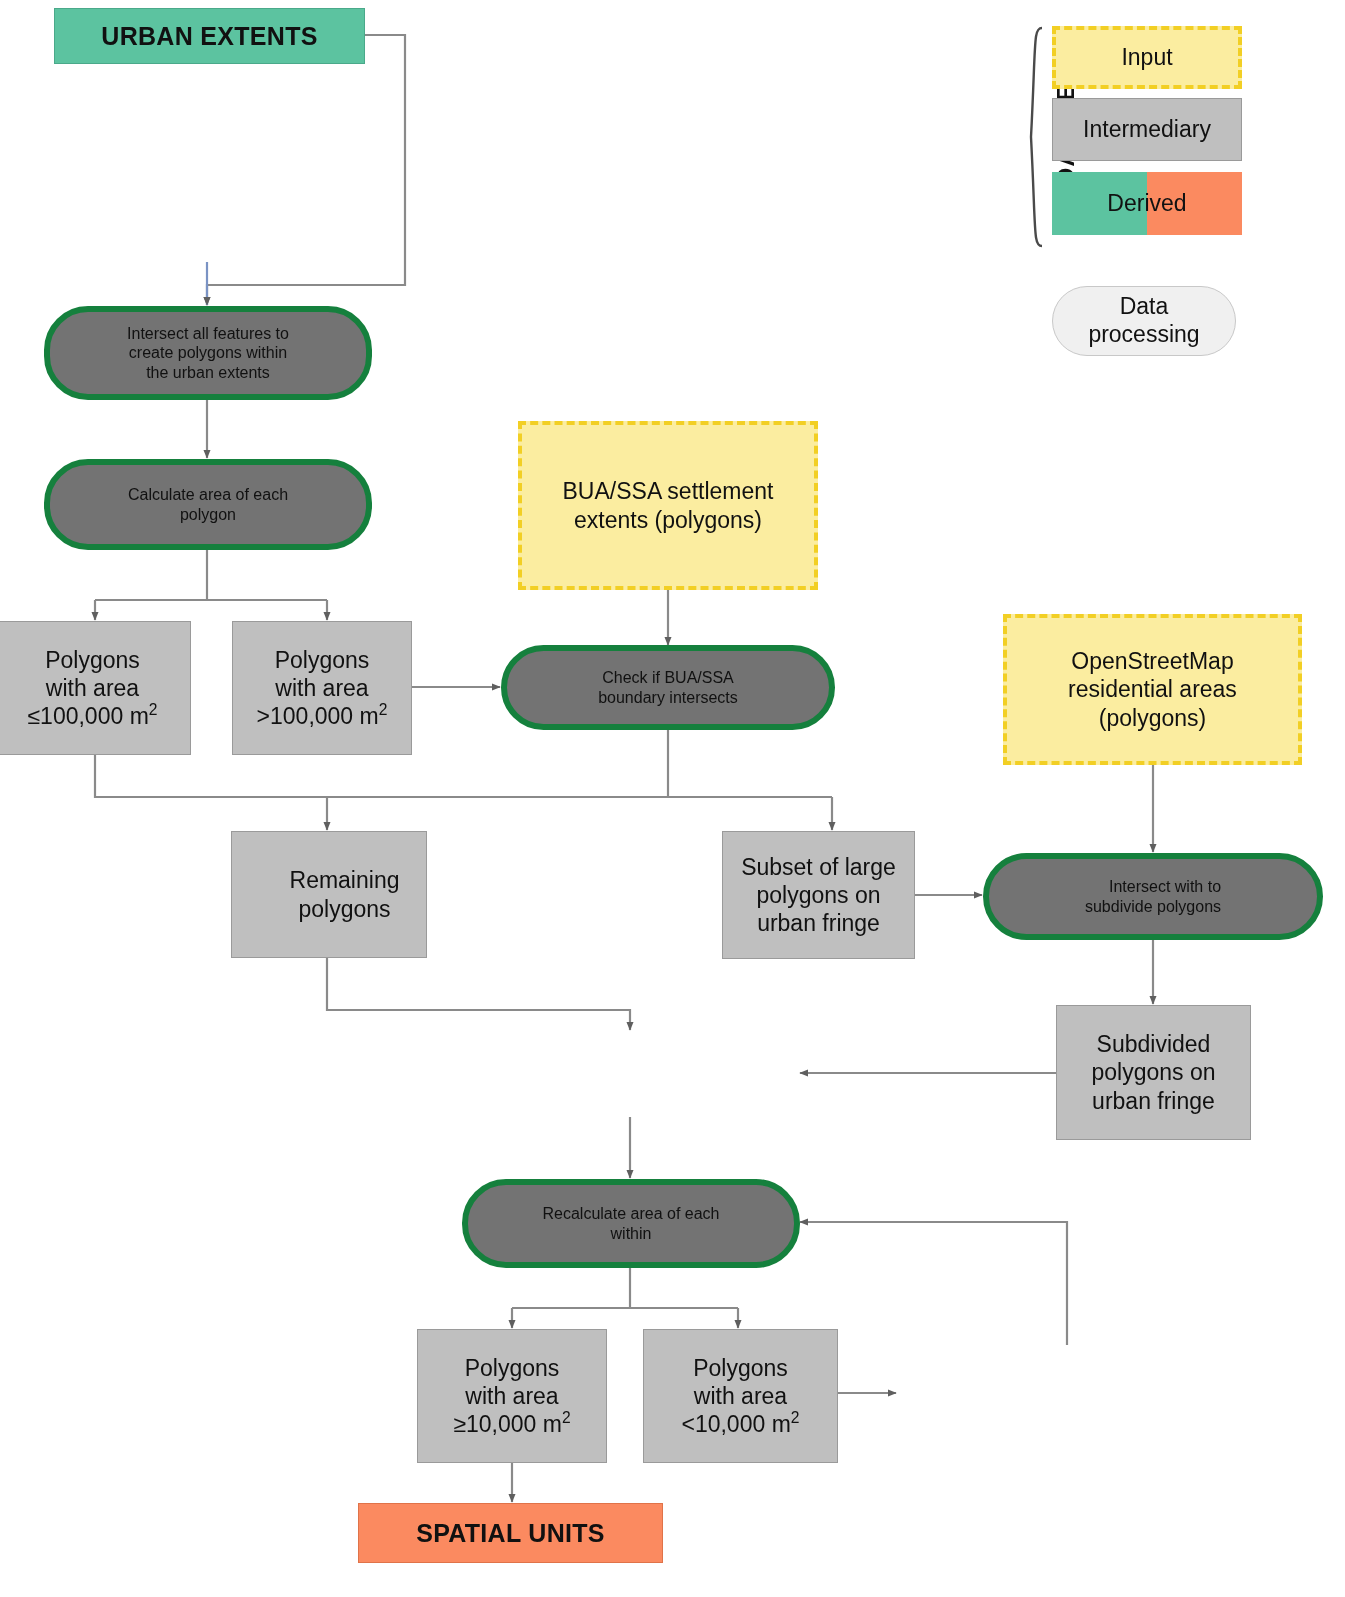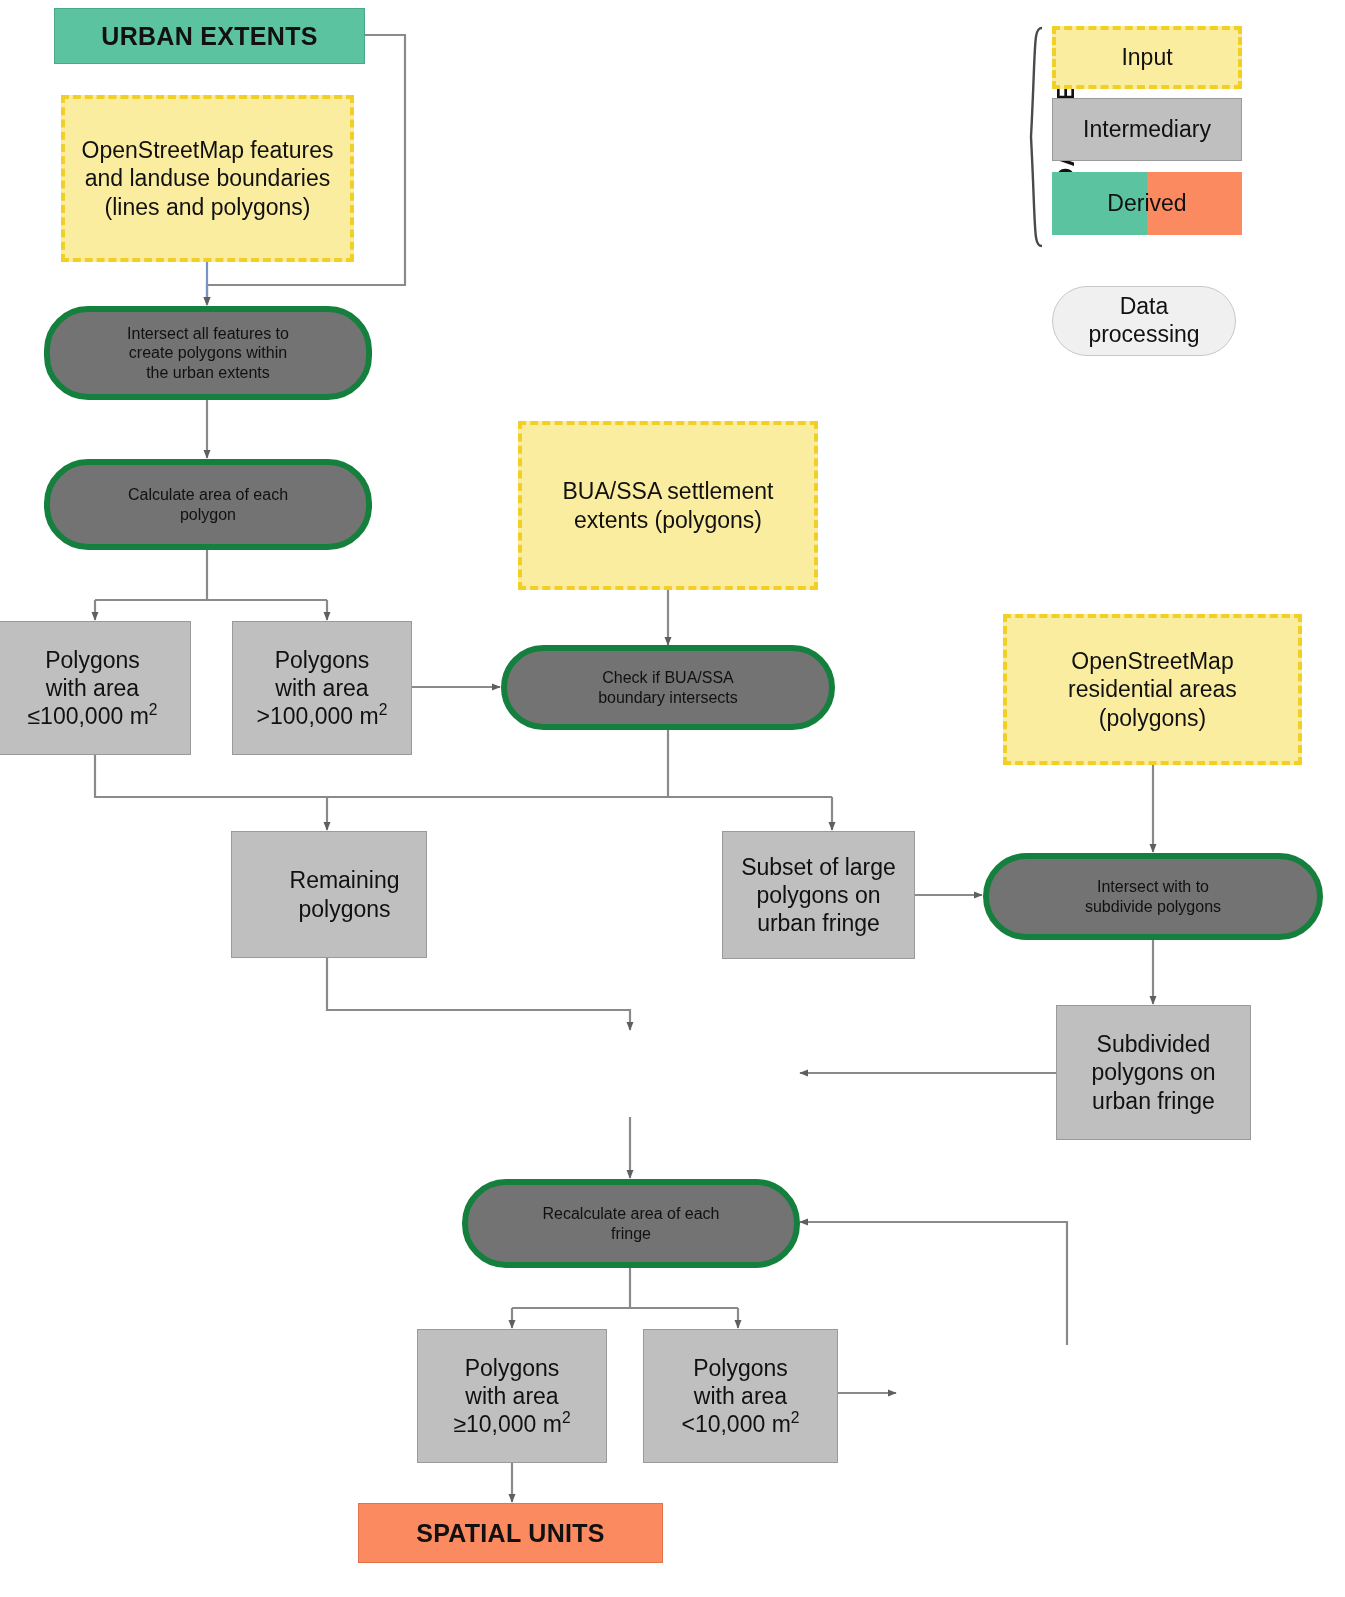--- a/index.html
+++ b/index.html
@@ -204,23 +204,20 @@
       <path d="M838,1393 L896,1393" marker-end="url(#arw)"></path>
 
       <path d="M1067,1345 L1067,1222 L800,1222" marker-end="url(#arw)"></path>
 
       <path d="M512,1463 L512,1502" marker-end="url(#arw)"></path>
     </g>
   </svg>
 
   <div class="node n-terminal-start" style="left:54px; top:8px; width:311px; height:56px;">URBAN EXTENTS</div>
 
-  <div class="node n-input" style="left:61px; top:95px; width:293px; height:167px;">OpenStreetMap features
-and landuse boundaries
-(lines and polygons)</div>
 
   <div class="node n-process" style="left:44px; top:306px; width:328px; height:94px;">Intersect all features to
 create polygons within
 the urban extents</div>
 
   <div class="node n-process" style="left:44px; top:459px; width:328px; height:91px;">Calculate area of each
 polygon</div>
 
   <div class="node n-intermediary" style="left:-6px; top:621px; width:197px; height:134px; flex-direction:column;">
     <span>Polygons</span>
@@ -244,30 +241,30 @@
 residential areas
 (polygons)</div>
 
   <div class="node n-intermediary" style="left:231px; top:831px; width:196px; height:127px;padding-left:31px;">Remaining
 polygons</div>
 
   <div class="node n-intermediary" style="left:722px; top:831px; width:193px; height:128px;">Subset of large
 polygons on
 urban fringe</div>
 
-  <div class="node n-process" style="left:983px; top:853px; width:340px; height:87px;">Intersect with to
+  <div class="node n-process" style="left:983px; top:853px; width:340px; height:87px;text-align:right;">Intersect with to
 subdivide polygons</div>
 
   <div class="node n-intermediary" style="left:1056px; top:1005px; width:195px; height:135px;">Subdivided
 polygons on
 urban fringe</div>
 
 
   <div class="node n-process" style="left:462px; top:1179px; width:338px; height:89px;">Recalculate area of each
-fringe</div>
+within</div>
 
   <div class="node n-intermediary" style="left:417px; top:1329px; width:190px; height:134px; flex-direction:column;">
     <span>Polygons</span>
     <span>with area</span>
     <span><span>≥10,000 m</span><span class="sup">2</span></span>
   </div>
 
   <div class="node n-intermediary" style="left:643px; top:1329px; width:195px; height:134px; flex-direction:column;">
     <span>Polygons</span>
     <span>with area</span>

